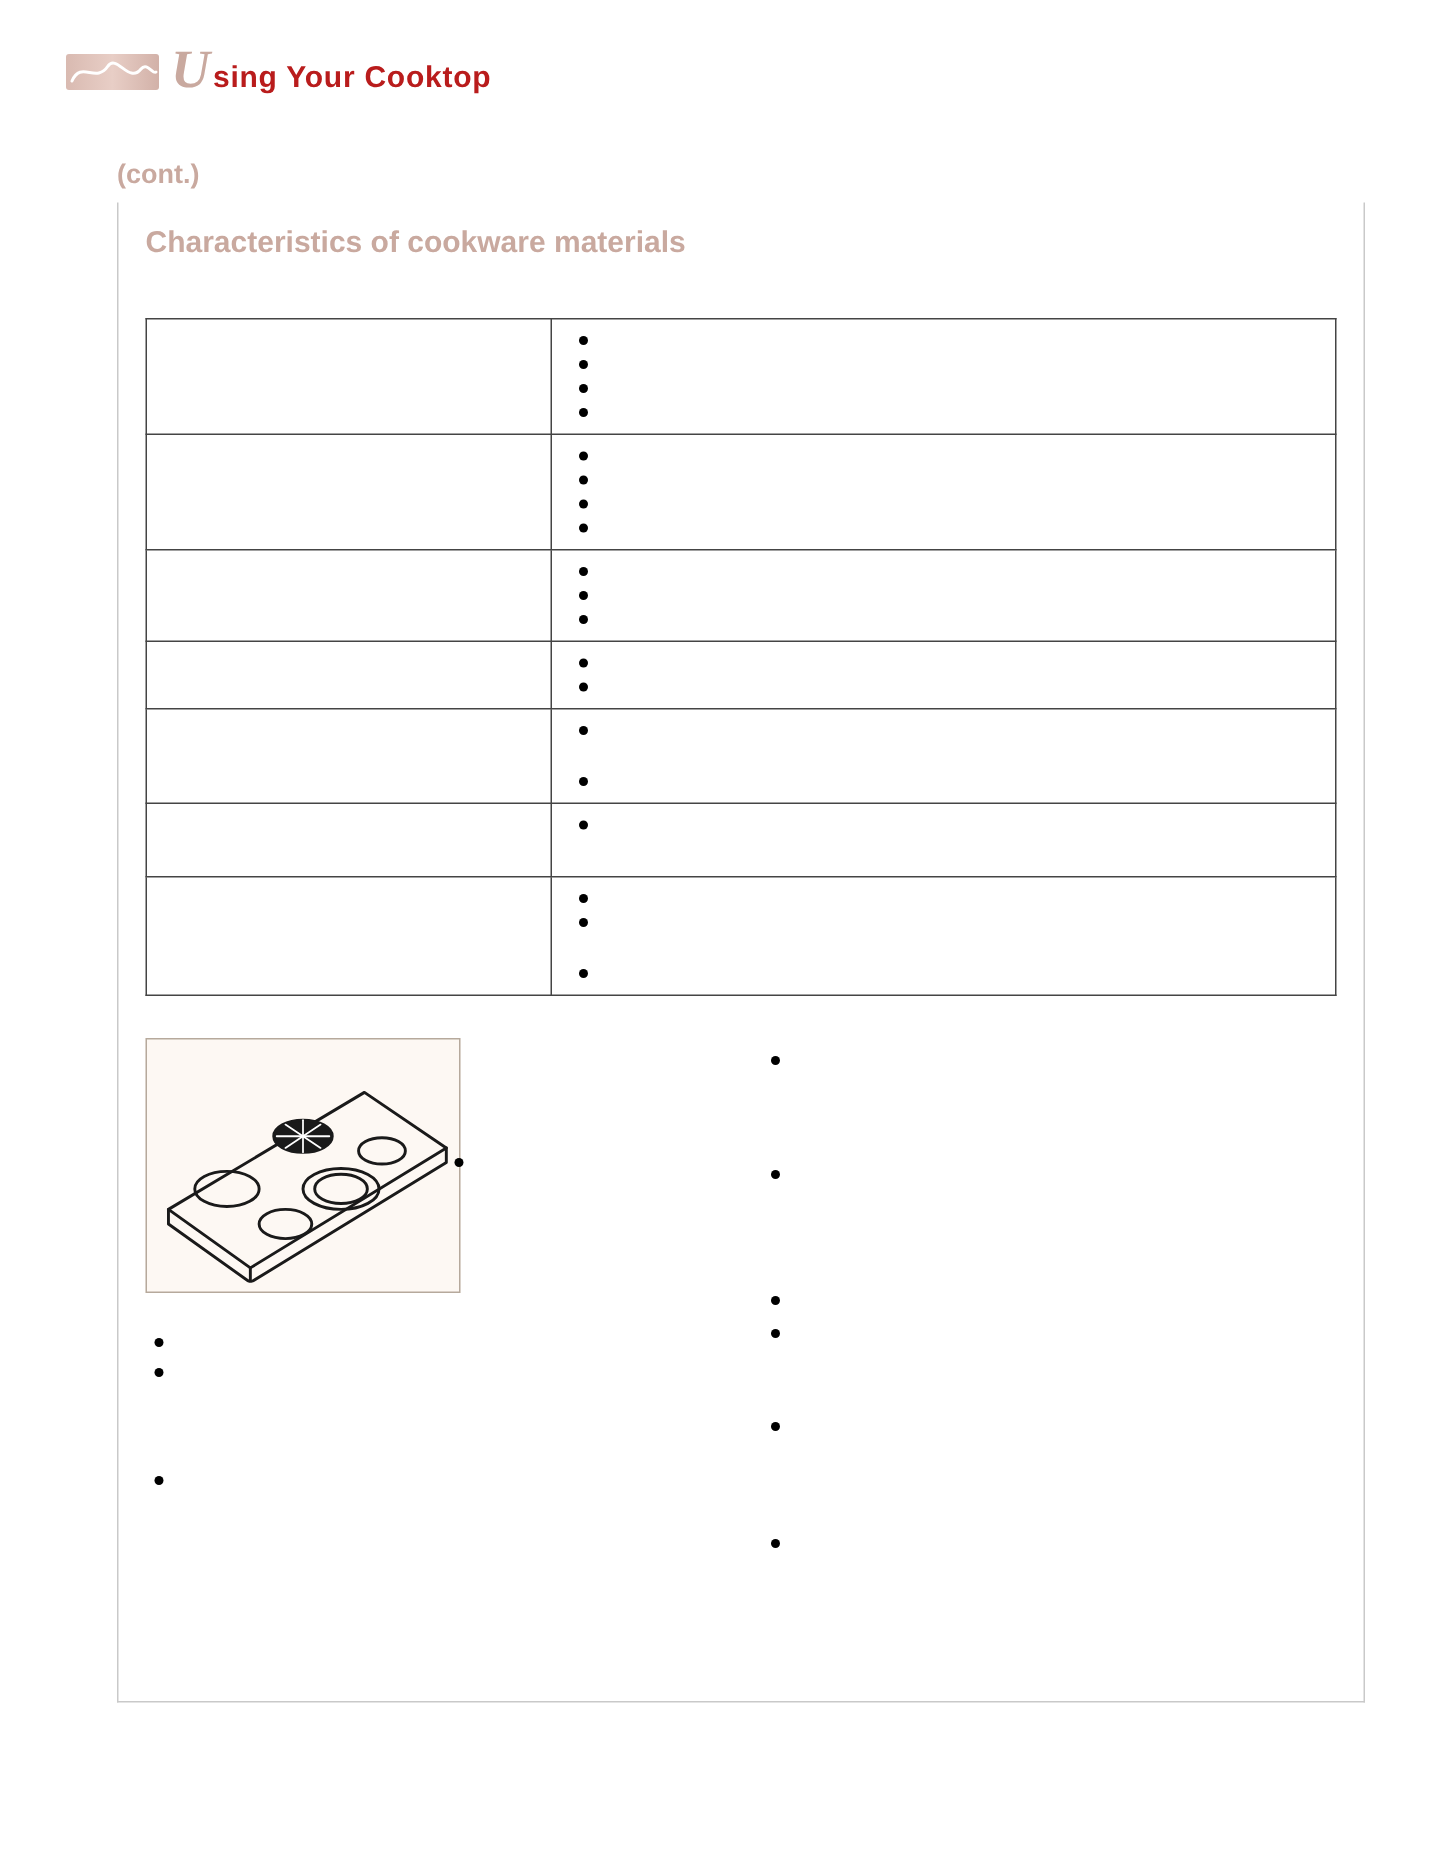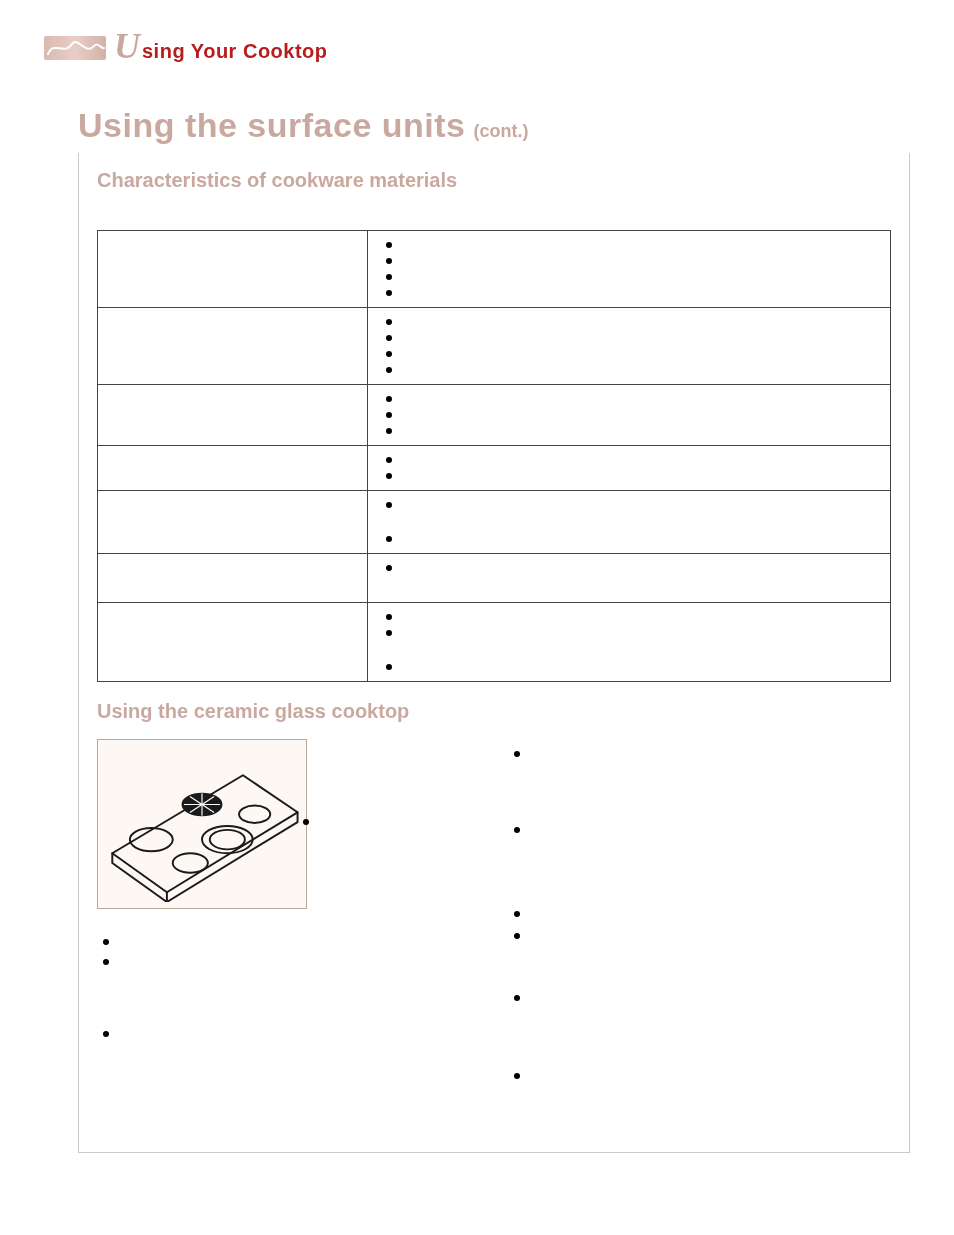--- a/index.html
+++ b/index.html
@@ -172,21 +172,20 @@
     <span class="mono-swatch">
       <svg viewBox="0 0 62 24">
         <path d="M4 18 C10 4, 20 20, 28 8 C34 0, 42 20, 50 10 C54 5, 58 14, 60 12" stroke="#ffffff" stroke-width="2" fill="none" stroke-linecap="round"></path>
       </svg>
     </span>
     <span class="scriptU">U</span>
     <span class="header-rest">sing Your Cooktop</span>
   </div>
 
   <div class="section-title-row">
-    <span class="section-title">Using the surface units</span>
     <span class="section-title-suffix">(cont.)</span>
   </div>
 
   <div class="panel">
 
     <div class="sub-heading">Characteristics of cookware materials</div>
 
     <table class="cookware">
       <tbody>
           <tr>
@@ -253,21 +252,20 @@
               <ul class="bullets">
                 <li></li>
                 <li style="margin-bottom: 18px;"></li>
                 <li></li>
               </ul>
             </td>
           </tr>
         </tbody>
     </table>
 
-    <div class="sub-heading" style="margin-top:14px;margin-bottom:6px">Using the ceramic glass cooktop</div>
 
     <div class="two-col">
 
       <div class="col">
         <div class="cooktop-figure">
           <svg viewBox="0 0 200 160">
             <g stroke="#1a1a1a" stroke-width="2" fill="none" stroke-linejoin="round" stroke-linecap="round">
               <polygon points="8,110 142,30 198,68 64,150" fill="#fdf8f3"></polygon>
               <polyline points="8,110 8,120 64,160 64,150"></polyline>
               <polyline points="64,160 198,78 198,68"></polyline>

